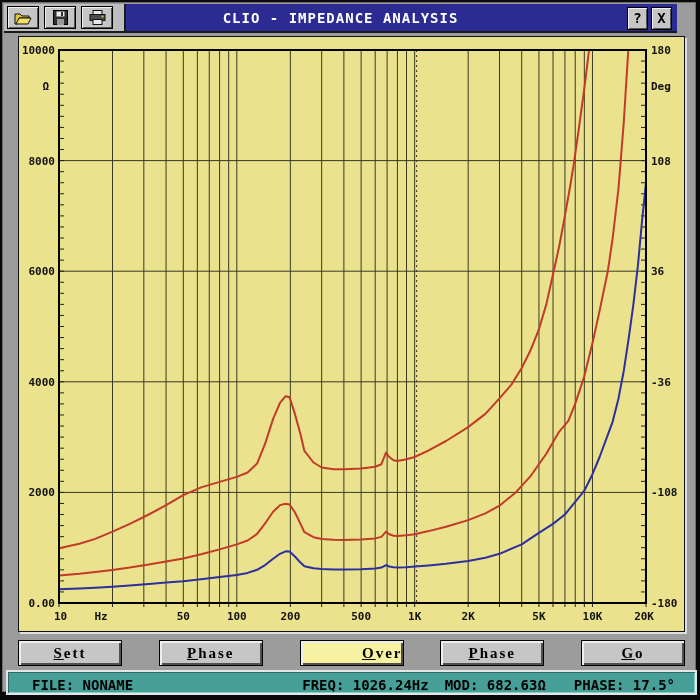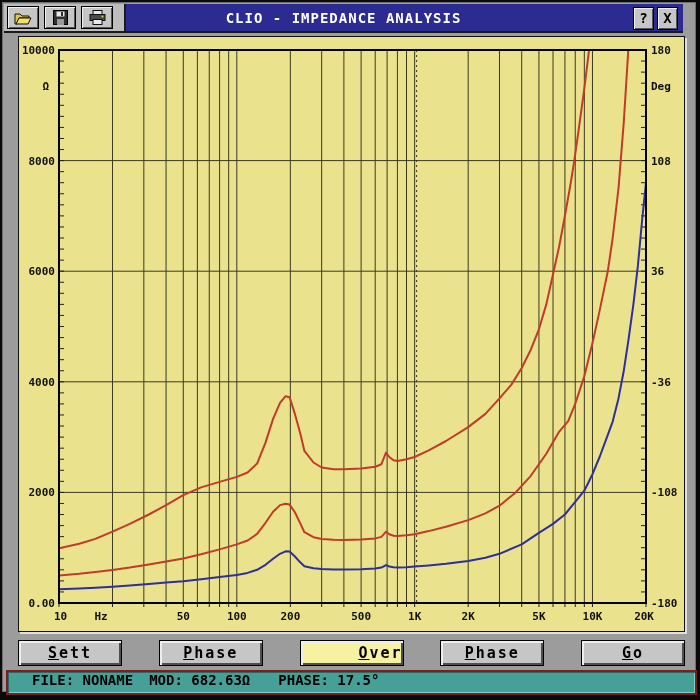--- a/index.html
+++ b/index.html
@@ -4,21 +4,21 @@
 <style>
   * { margin:0; padding:0; box-sizing:border-box; }
   html,body { width:700px; height:700px; }
   body { font-family:"DejaVu Sans Mono", monospace; background:#000; }
 
   .window { position:relative; width:700px; height:700px; background:#0a0a0a; overflow:hidden; }
   .inner  { position:absolute; left:2px; top:2px; width:694px; height:690px;
             background:#9c9c9c; border:1px solid #6f6f6f; }
 
   
-  .titlebar { position:absolute; left:1px; top:1px; right:12px; height:29px;
+  .titlebar { position:absolute; left:1px; top:1px; right:18px; height:29px;
               background:#2b2b91; border-bottom:2px solid #1a1a1a; }
   .title-text { position:absolute; left:0; right:0; top:6px; text-align:center;
                 color:#fff; font-size:14px; font-weight:bold; letter-spacing:1px; }
   .iconstrip { position:absolute; left:0; top:0; height:27px; width:122px;
                background:#bdbdbd; border-right:2px solid #1a1a1a;
                display:flex; align-items:center; gap:5px; padding-left:3px; }
   .tool-btn { width:32px; height:23px; background:#c6c6c6; border:1px solid #000;
               box-shadow:inset 1px 1px 0 #f0f0f0, inset -1px -1px 0 #555;
               display:flex; align-items:center; justify-content:center; }
   .winctl { position:absolute; top:3px; height:23px; width:21px; background:#c6c6c6;
@@ -33,32 +33,32 @@
                  box-shadow:2px 2px 0 rgba(235,235,235,.85); }
   .chart-panel svg { display:block; }
 
   
   .btnrow { position:absolute; left:15px; top:637px; width:667px; height:27px;
             display:flex; justify-content:space-between; }
   .cmd-btn { width:104px; height:26px; background:#c6c6c6; border:1px solid #000;
              box-shadow:inset 2px 2px 0 #eee, inset -2px -2px 0 #4f4f4f;
              display:flex; align-items:center; justify-content:center; cursor:default; }
   .cmd-btn.active { background:#f7f1a2;justify-content:flex-end; }
-  .btn-label { display:block; font-size:15px; font-weight:bold; letter-spacing:2px; color:#000; }
+  .btn-label { display:block; font-size:15px; font-weight:bold; letter-spacing:2px; color:#000;font-family:Liberation Serif, serif; }
   .btn-label::first-letter { text-decoration:underline; }
 
   
   .statusbar { position:absolute; left:3px; top:667px; width:691px; height:25px;
-               background:#46a098; border:2px solid #7f1d1d;
+               background:#46a098; border:2px solid #e5e5e5;
                box-shadow:inset 1px 1px 0 #2a6b64, inset -1px -1px 0 #7fd0c8;
-               display:flex; align-items:flex-start; font-size:14px; font-weight:bold; color:#000; }
+               display:flex; align-items:flex-end; font-size:14px; font-weight:bold; color:#000; }
   .statusbar .file { margin-left:24px; }
   .statusbar .freq { margin-left:auto; }
   .statusbar .mod  { margin-left:16px; }
-  .statusbar .phase{ margin-left:28px; }
+  .statusbar .phase{ margin-left:28px; margin-right:20px; }
 </style>
 </head>
 <body>
 
 <div class="window">
   <div class="inner">
 
     <div class="titlebar">
       <div class="iconstrip">
         <div class="tool-btn">
@@ -301,18 +301,19 @@
       <div class="cmd-btn">
           <span class="btn-label">Phase</span>
         </div>
       <div class="cmd-btn">
           <span class="btn-label">Go</span>
         </div>
     </div>
 
     <div class="statusbar">
       <span class="file">FILE: NONAME</span>
+      <span class="freq">FREQ: 1026.24Hz</span>
       <span class="mod">MOD: 682.63Ω</span>
       <span class="phase">PHASE: 17.5°</span>
     </div>
 
   </div>
 </div>
 
 </body></html>

